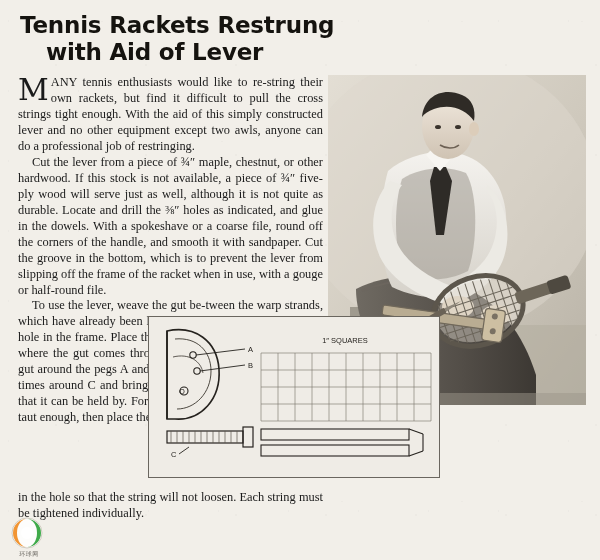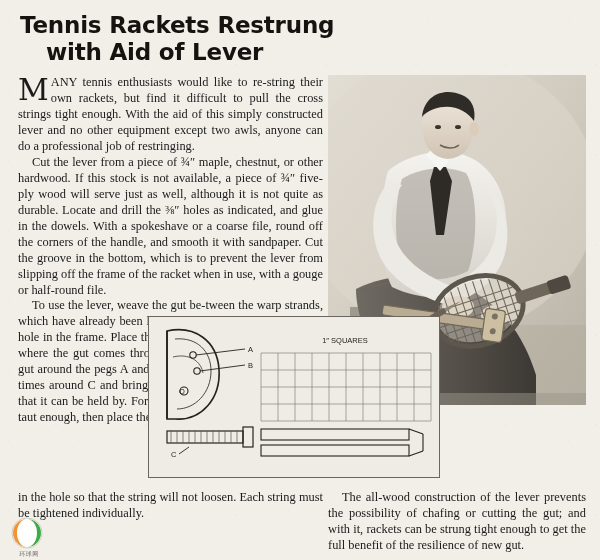--- a/index.html
+++ b/index.html
@@ -110,21 +110,21 @@
     height: 160px;
     background: #efece6;
     border: 1px solid #6a665f;
     z-index: 5;
   }
   .diagram svg { display: block; }
   
   .bottom {
     position: absolute;
     left: 18px;
-    right: 14px;
+    right: 2px;
     top: 490px;
     height: 64px;
   }
   .bot-left {
     width: 305px;
     float: left;
   }
   .bot-right {
     width: 258px;
     float: right;
@@ -348,23 +348,20 @@
       <line x1="260" y1="112" x2="274" y2="117" stroke="#25221e" stroke-width="1.1"></line>
       <line x1="260" y1="139" x2="274" y2="134" stroke="#25221e" stroke-width="1.1"></line>
       <line x1="274" y1="117" x2="274" y2="134" stroke="#25221e" stroke-width="1.1"></line>
     </svg>
   </div>
 
   <div class="bottom">
     <div class="bot-left">
       <p>in the hole so that the string will not loosen. Each string must be tightened individually.</p>
     </div>
-    <div class="bot-right">
-      <p class="indent">The all-wood construction of the lever prevents the possibility of chafing or cutting the gut; and with it, rackets can be strung tight enough to get the full benefit of the resilience of new gut.</p>
-    </div>
     <div class="clear"></div>
   </div>
 
   <div class="watermark">
     <svg width="44" height="44" viewBox="0 0 44 44" xmlns="http://www.w3.org/2000/svg">
       <circle cx="21" cy="21" r="15" fill="#ffffff" opacity="0.85"></circle>
       <path d="M21 7 A14 14 0 0 1 21 35 A10 14 0 0 0 21 7 Z" fill="#3faa4a"></path>
       <path d="M21 7 A14 14 0 0 0 21 35 A10 14 0 0 1 21 7 Z" fill="#f08a1e" opacity="0.9"></path>
       <circle cx="21" cy="21" r="6" fill="#ffffff"></circle>
       <circle cx="21" cy="21" r="15" fill="none" stroke="#cfcabf" stroke-width="1"></circle>

